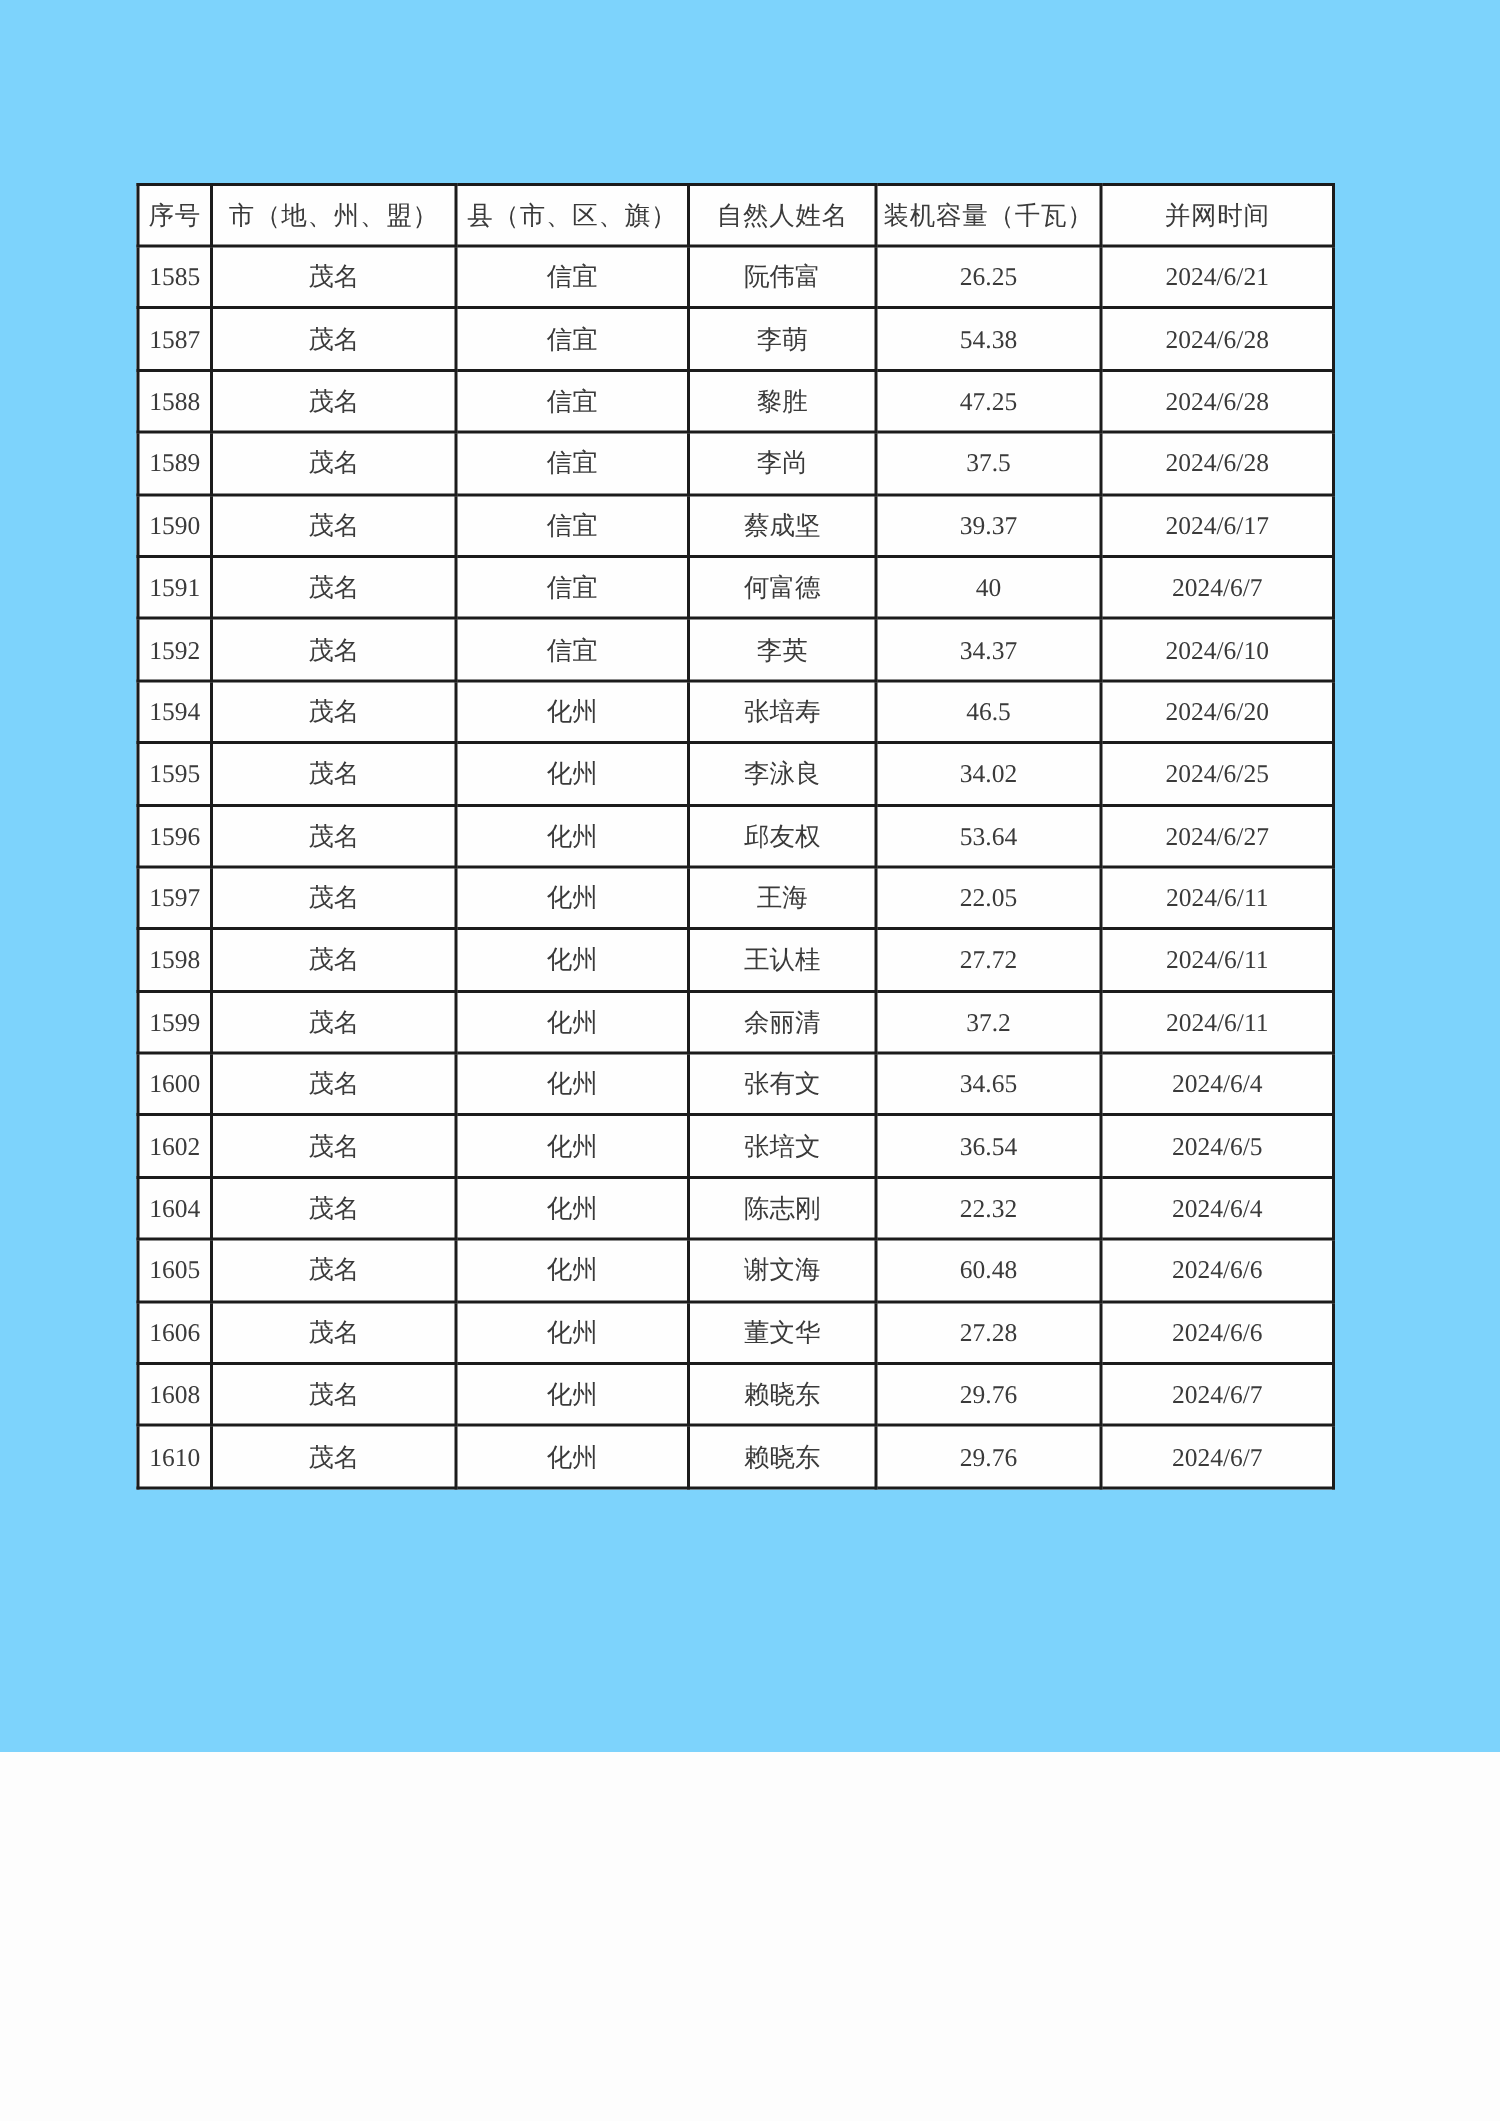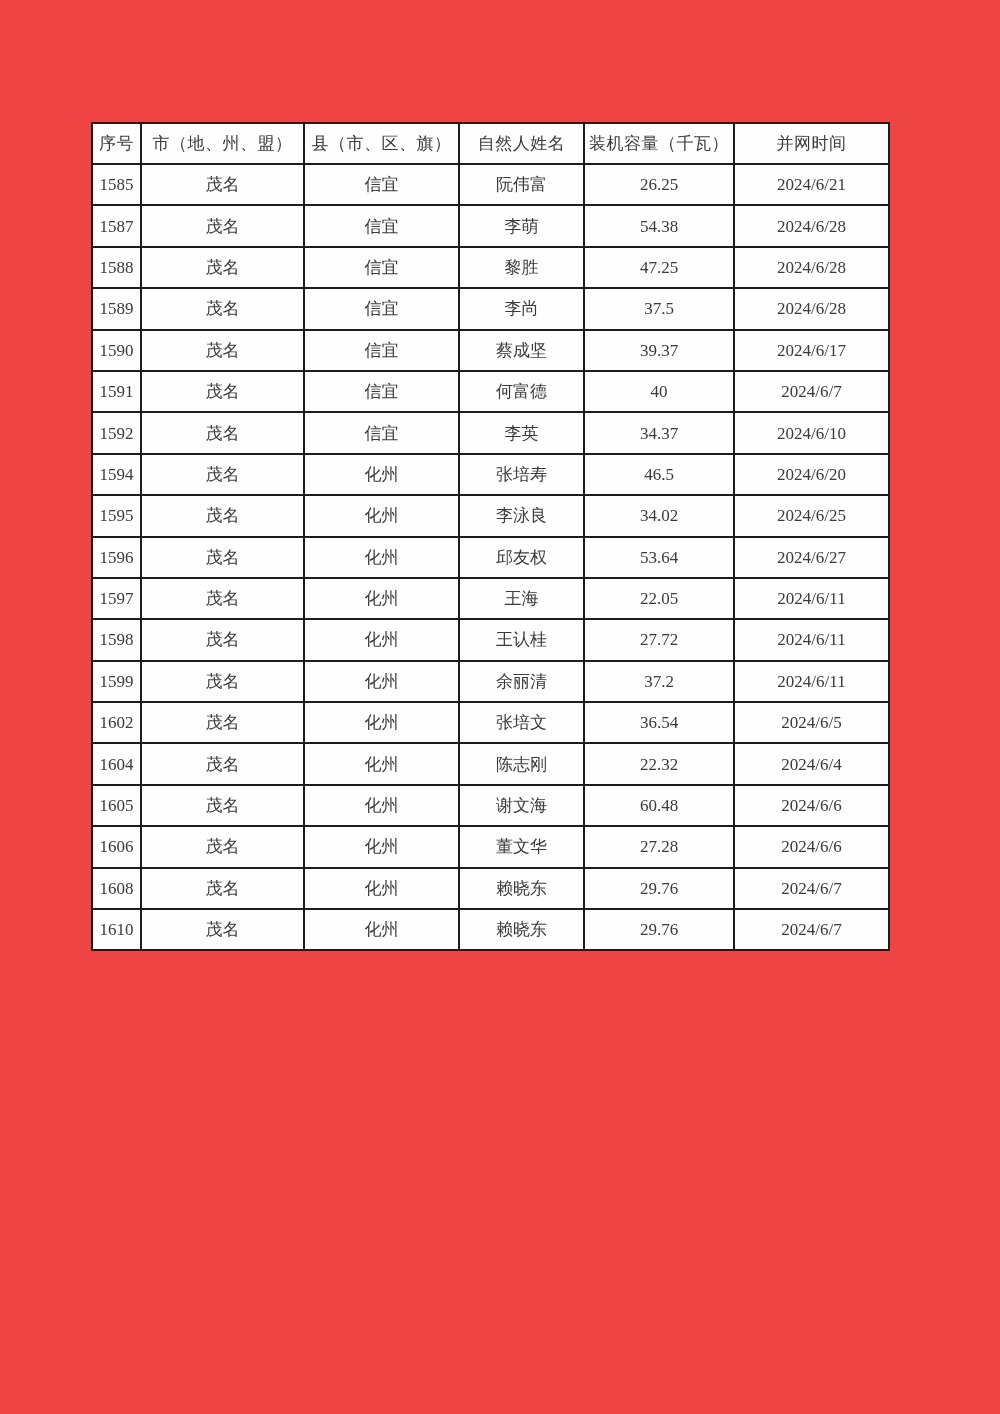--- a/index.html
+++ b/index.html
@@ -6,22 +6,22 @@
 
   html, body {
     width: 1000px;
     background: #fdfdfd;
     font-family: "Liberation Serif", "DejaVu Serif", serif;
   }
 
   .page {
     position: relative;
     width: 1000px;
-    height: 1414px;
-    background: #ef4444;
+    height: 1168px;
+    background: #7dd3fc;
     overflow: hidden;
   }
 
   table.grid {
     position: absolute;
     left: 91px;
     top: 122px;
     width: 797px;
     border-collapse: collapse;
     table-layout: fixed;
@@ -172,20 +172,28 @@
         </tr>
         <tr>
           <td>1599</td>
           <td>茂名</td>
           <td>化州</td>
           <td>余丽清</td>
           <td>37.2</td>
           <td>2024/6/11</td>
         </tr>
         <tr>
+          <td>1600</td>
+          <td>茂名</td>
+          <td>化州</td>
+          <td>张有文</td>
+          <td>34.65</td>
+          <td>2024/6/4</td>
+        </tr>
+        <tr>
           <td>1602</td>
           <td>茂名</td>
           <td>化州</td>
           <td>张培文</td>
           <td>36.54</td>
           <td>2024/6/5</td>
         </tr>
         <tr>
           <td>1604</td>
           <td>茂名</td>

